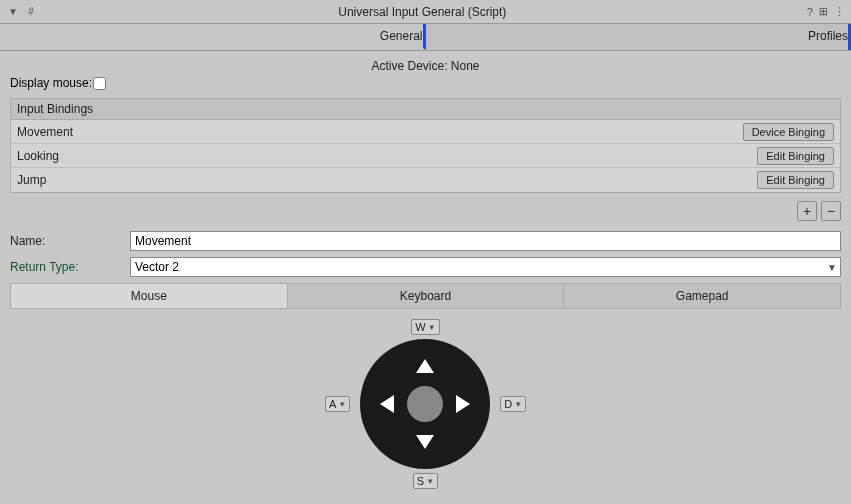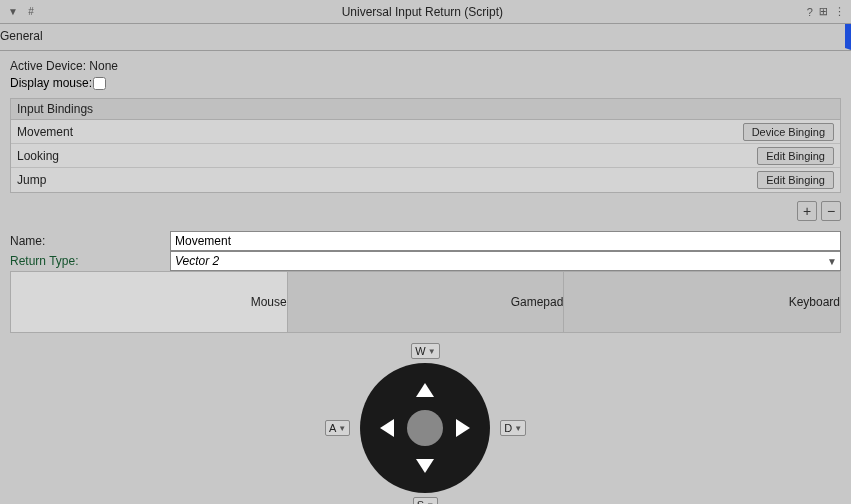--- a/index.html
+++ b/index.html
@@ -54,42 +54,43 @@
     }
 
     
     .tab-row {
       display: flex;
       background: #c8c8c8;
       border-bottom: 1px solid #999;
     }
     .tab {
       flex: 1;
-      text-align: left;
+      text-align: right;
       padding: 5px 0;
       font-size: 12px;
       color: #222;
       cursor: pointer;
       background: #c0c0c0;
-      border-right: 6px solid #1d4ed8;
+      border-right: 3px solid #1d4ed8;
     }
     .tab.active {
       background: #c8c8c8;
       border-bottom: 2px solid #c8c8c8;
     }
 
     
     .main {
       padding: 8px 10px;
     }
 
     .info-row {
       margin-bottom: 3px;
       color: #222;
       font-size: 12px;
+      text-align: center;
     }
 
     .checkbox-row {
       display: flex;
       align-items: center;
       margin-bottom: 8px;
       gap: 1px;
     }
 
     .section-header {
@@ -154,21 +155,21 @@
       align-items: center;
       justify-content: center;
       font-size: 14px;
       color: #333;
     }
 
     
     .field-row {
       display: flex;
       align-items: center;
-      gap: 40px;
+      margin-bottom: 6px;
     }
     .field-label {
       width: 120px;
       font-size: 12px;
       color: #222;
     }
     .field-label.blue {
       color: #14532d;
     }
     .field-input {
@@ -187,42 +188,41 @@
     }
     .field-select {
       width: 100%;
       height: 20px;
       border: 1px solid #888;
       background: white;
       padding: 0 4px;
       font-size: 12px;
       appearance: none;
       outline: none;
-      font-style: italic;
     }
     .select-arrow {
       position: absolute;
       right: 4px;
       top: 50%;
       transform: translateY(-50%);
       font-size: 10px;
       color: #555;
       pointer-events: none;
     }
 
     
     .sub-tab-row {
       display: flex;
       margin-bottom: 10px;
       border: 1px solid #aaa;
     }
     .sub-tab {
       flex: 1;
-      text-align: right;
-      padding: 23px 0;
+      text-align: center;
+      padding: 5px 0;
       font-size: 12px;
       color: #222;
       cursor: pointer;
       background: #c0c0c0;
       border-right: 1px solid #aaa;
     }
     .sub-tab:last-child {
       border-right: none;
     }
     .sub-tab.active {
@@ -369,31 +369,34 @@
     }
   </style>
 </head>
 <body>
 
 <div class="title-bar">
   <div class="title-bar-icons">
     <span class="title-bar-icon">▼</span>
     <span class="title-bar-icon">#</span>
   </div>
-  <span class="title-bar-title">Universal Input Return (Script)</span>
+  <span class="title-bar-title">Universal Input General (Script)</span>
   <div class="title-bar-actions">
     <span class="title-bar-action">?</span>
     <span class="title-bar-action">⊞</span>
     <span class="title-bar-action">⋮</span>
   </div>
 </div>
 
 <div class="tab-row">
   <div class="tab active">
     <span>General</span>
+  </div>
+  <div class="tab">
+    <span>Profiles</span>
   </div>
 </div>
 
 <div class="main">
 
   <div class="info-row">Active Device: None</div>
 
   <div class="checkbox-row">
     <span>Display mouse:</span>
     <input type="checkbox" style="">
@@ -440,24 +443,24 @@
       </select>
       <span class="select-arrow">▼</span>
     </div>
   </div>
 
   <div class="sub-tab-row">
     <div class="sub-tab active">
       <span>Mouse</span>
     </div>
     <div class="sub-tab">
+      <span>Keyboard</span>
+    </div>
+    <div class="sub-tab">
       <span>Gamepad</span>
-    </div>
-    <div class="sub-tab">
-      <span>Keyboard</span>
     </div>
   </div>
 
   <div class="dpad-container">
 
     <div class="dpad-top-row">
       <div class="small-dropdown">
         <span>W</span>
         <span class="small-dropdown-arrow">▼</span>
       </div>

